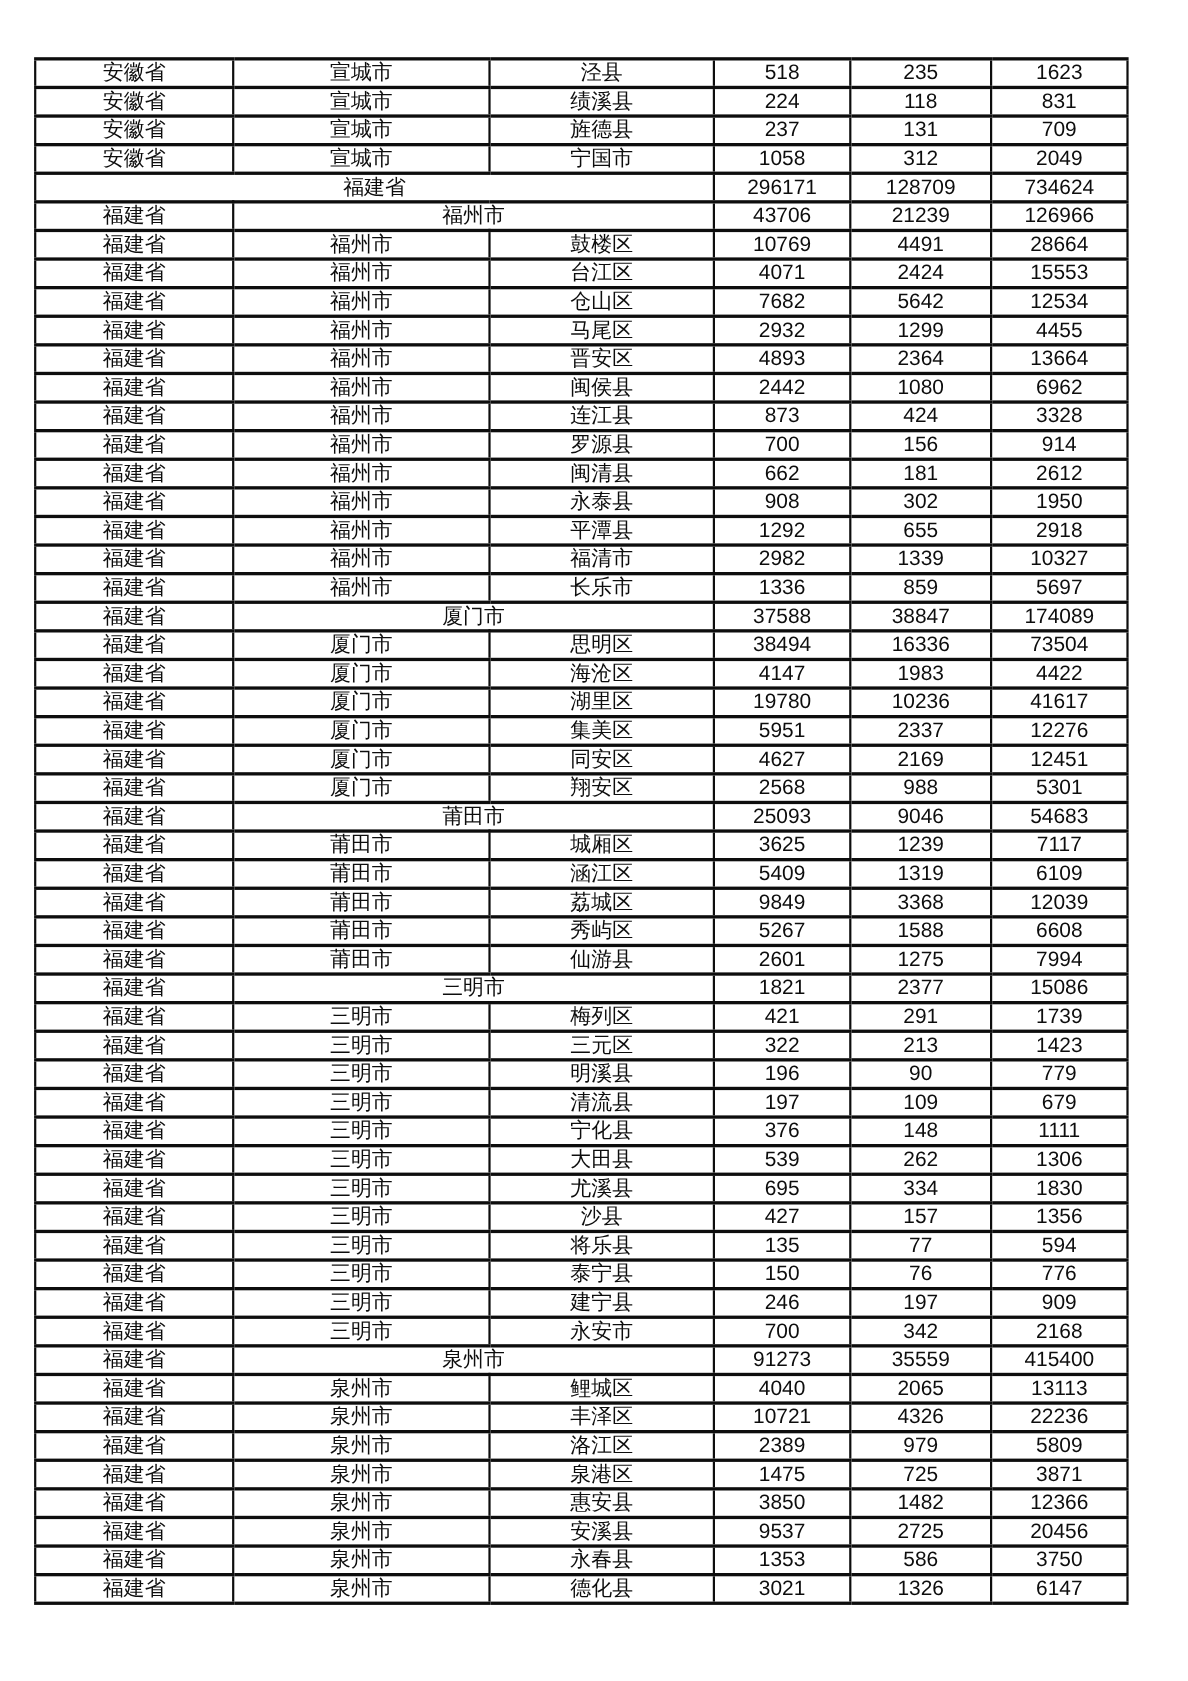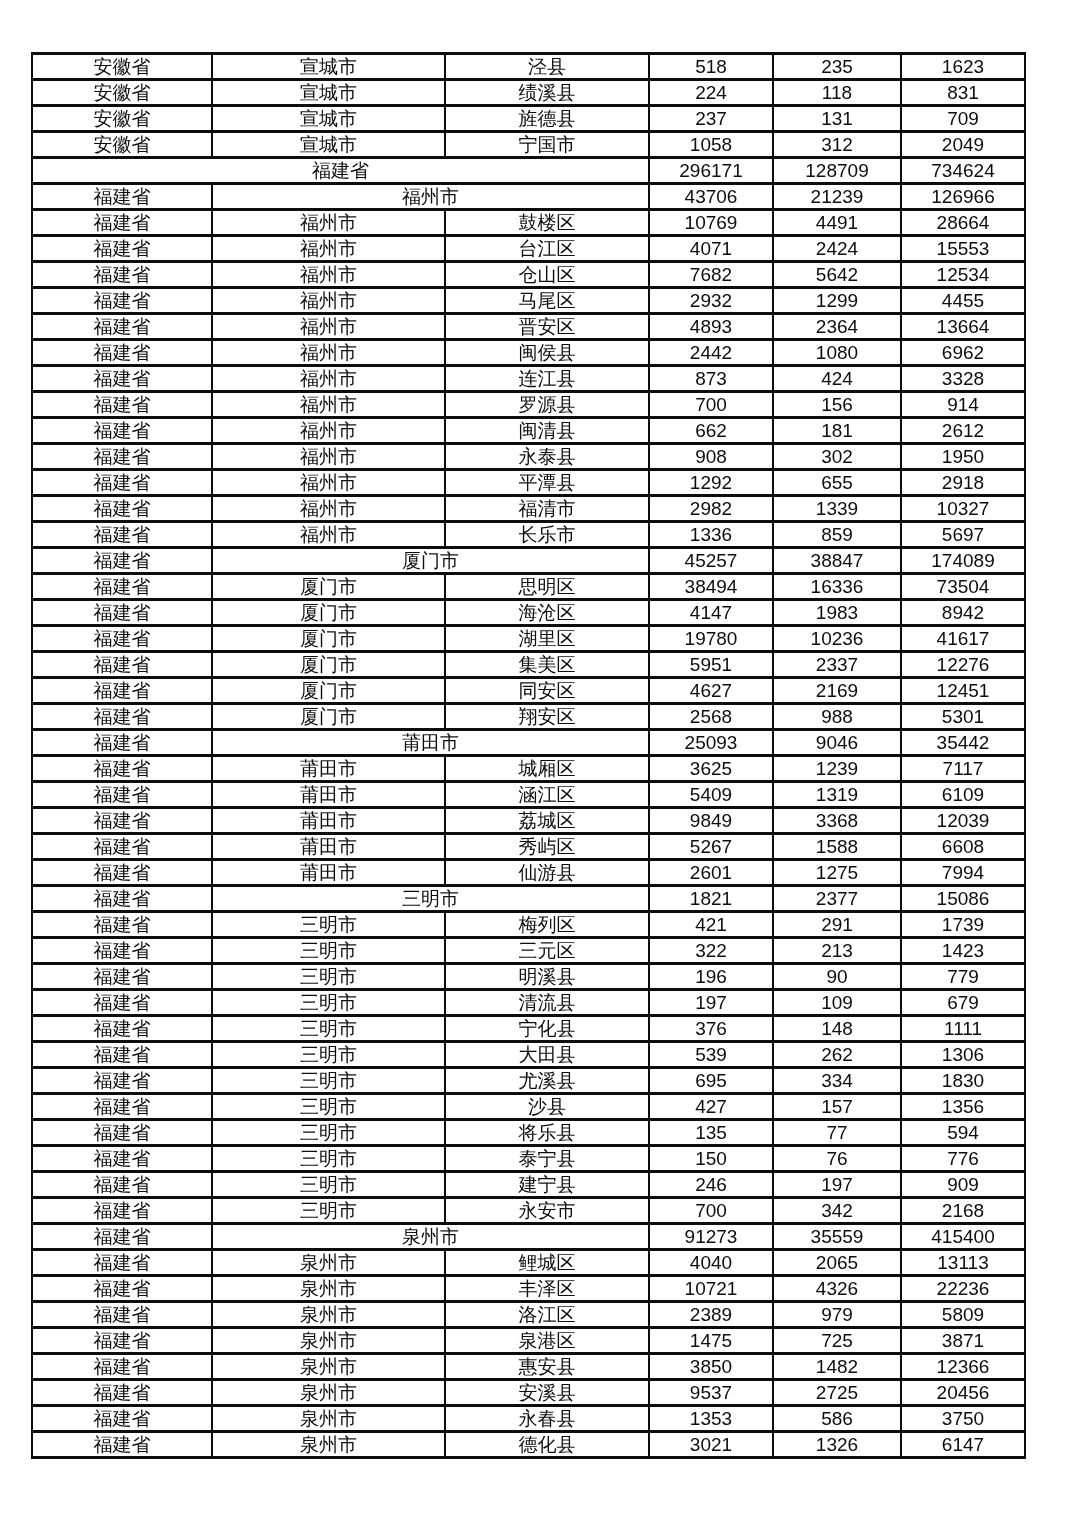--- a/index.html
+++ b/index.html
@@ -198,39 +198,39 @@
           <td colspan="1">福建省</td>
           <td colspan="1">福州市</td>
           <td colspan="1">长乐市</td>
           <td colspan="1">1336</td>
           <td colspan="1">859</td>
           <td colspan="1">5697</td>
         </tr>
         <tr style="height: 26px;">
           <td colspan="1">福建省</td>
           <td colspan="2">厦门市</td>
-          <td colspan="1">45257</td>
+          <td colspan="1">37588</td>
           <td colspan="1">38847</td>
           <td colspan="1">174089</td>
         </tr>
         <tr style="height: 26px;">
           <td colspan="1">福建省</td>
           <td colspan="1">厦门市</td>
           <td colspan="1">思明区</td>
           <td colspan="1">38494</td>
           <td colspan="1">16336</td>
           <td colspan="1">73504</td>
         </tr>
         <tr style="height: 26px;">
           <td colspan="1">福建省</td>
           <td colspan="1">厦门市</td>
           <td colspan="1">海沧区</td>
           <td colspan="1">4147</td>
           <td colspan="1">1983</td>
-          <td colspan="1">8942</td>
+          <td colspan="1">4422</td>
         </tr>
         <tr style="height: 26px;">
           <td colspan="1">福建省</td>
           <td colspan="1">厦门市</td>
           <td colspan="1">湖里区</td>
           <td colspan="1">19780</td>
           <td colspan="1">10236</td>
           <td colspan="1">41617</td>
         </tr>
         <tr style="height: 26px;">
@@ -255,21 +255,21 @@
           <td colspan="1">翔安区</td>
           <td colspan="1">2568</td>
           <td colspan="1">988</td>
           <td colspan="1">5301</td>
         </tr>
         <tr style="height: 26px;">
           <td colspan="1">福建省</td>
           <td colspan="2">莆田市</td>
           <td colspan="1">25093</td>
           <td colspan="1">9046</td>
-          <td colspan="1">35442</td>
+          <td colspan="1">54683</td>
         </tr>
         <tr style="height: 26px;">
           <td colspan="1">福建省</td>
           <td colspan="1">莆田市</td>
           <td colspan="1">城厢区</td>
           <td colspan="1">3625</td>
           <td colspan="1">1239</td>
           <td colspan="1">7117</td>
         </tr>
         <tr style="height: 26px;">

